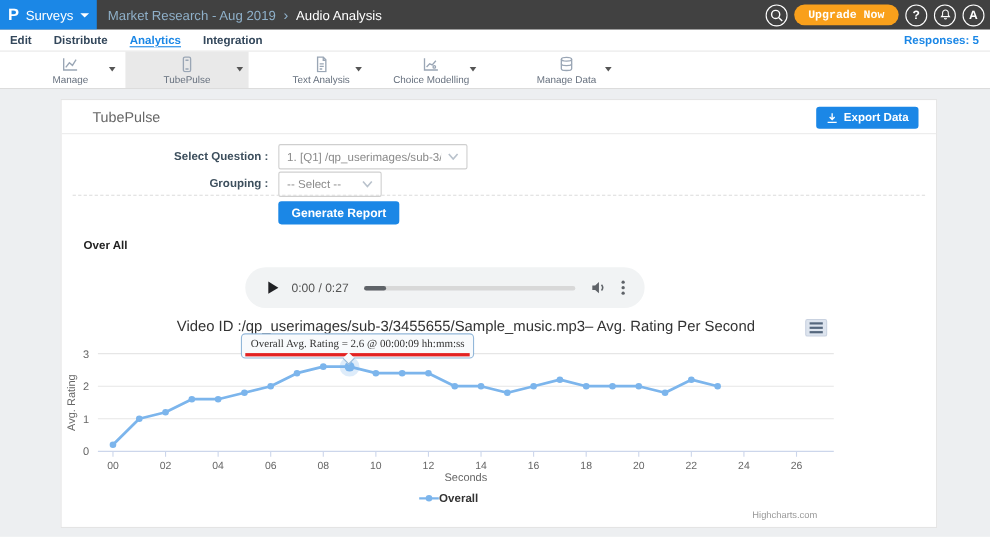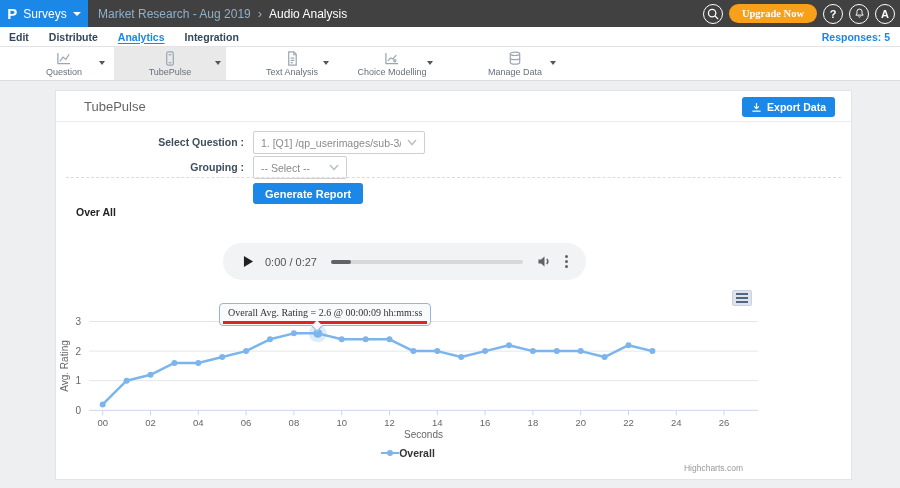--- a/index.html
+++ b/index.html
@@ -12,21 +12,21 @@
   .logo-block { width:88px; height:27px; background:#1B87E6; color:#fff; display:flex; align-items:center; justify-content:center; gap:6px; cursor:pointer; }
   .logo-glyph { font-weight:bold; font-size:15px; }
   .logo-product { font-size:12px; }
   .caret { width:0; height:0; border-left:4px solid transparent; border-right:4px solid transparent; border-top:4px solid #fff; }
   .breadcrumb { margin-left:10px; font-size:12px; display:flex; gap:7px; align-items:center; }
   .bc-parent { color:#8fb0c9; }
   .bc-sep { color:#8fb0c9; font-size:13px; }
   .bc-current { color:#ffffff; }
   .topbar-right { position:absolute; right:5px; top:0; height:27px; display:flex; align-items:center; gap:6px; }
   .circle-btn { width:20px; height:20px; border-radius:50%; border:1.5px solid #fff; background:transparent; color:#fff; display:flex; align-items:center; justify-content:center; font-size:11px; font-weight:bold; cursor:pointer; }
-  .upgrade-btn { height:19px; border:none; border-radius:10px; background:#F9A01B; color:#fff; font-size:10.5px; font-weight:bold; padding:0 13px; cursor:pointer; font-family:Liberation Serif, serif; }
+  .upgrade-btn { height:19px; border:none; border-radius:10px; background:#F9A01B; color:#fff; font-size:10.5px; font-weight:bold; padding:0 13px; cursor:pointer; font-family:Liberation Mono, monospace; }
 
   
   .navbar { position:absolute; left:0; top:27px; width:900px; height:20px; background:#fff; border-bottom:1px solid #e3e3e3; display:flex; align-items:center; }
   .nav-item { margin-left:20px; font-size:10.5px; font-weight:bold; color:#33475b; cursor:pointer; }
   .nav-item:first-child { margin-left:9px; }
   .nav-item.active { color:#1B87E6; text-decoration:underline; text-underline-offset:2px; }
   .responses { position:absolute; right:10px; font-size:10.5px; font-weight:bold; color:#1B87E6; }
 
   
   .toolbar { position:absolute; left:0; top:47px; width:900px; height:34px; background:#fff; border-bottom:1px solid #dcdcdc; }
@@ -45,21 +45,21 @@
   .card-header { position:absolute; left:0; top:0; width:100%; height:31px; border-bottom:1px solid #ececec; }
   .card-title { position:absolute; left:28px; top:8px; font-size:13px; color:#666; }
   .export-btn { position:absolute; right:16px; top:6px; height:20px; background:#1B87E6; border:none; border-radius:3px; color:#fff; font-size:10.5px; font-weight:bold; padding:0 9px; display:flex; align-items:center; gap:5px; cursor:pointer; font-family:"Liberation Sans",sans-serif; }
 
   .form-label { position:absolute; left:38px; width:150px; text-align:right; font-size:10.5px; font-weight:bold; color:#3d4f5d; }
   .select-box { position:absolute; left:197px; height:23px; border:1px solid #cfcfcf; border-radius:2px; background:#fff; display:flex; align-items:center; padding:0 7px; cursor:pointer; }
   .select-value { font-size:10.5px; color:#8a8a8a; white-space:nowrap; overflow:hidden; flex:1; }
   .select-box svg { stroke:#b9c2cc; fill:none; stroke-width:1.5; flex:none; margin-left:6px; }
   .dashed-sep { position:absolute; left:10px; right:10px; top:86px; border-top:1px dashed #dcdcdc; }
   .generate-btn { position:absolute; left:197px; top:92px; height:21px; background:#1B87E6; border:none; border-radius:3px; color:#fff; font-size:11px; font-weight:bold; padding:0 12px; cursor:pointer; font-family:"Liberation Sans",sans-serif; }
-  .overall-label { position:absolute; left:20px; top:115px; font-size:10.5px; font-weight:bold; color:#222; }
+  .overall-label { position:absolute; left:20px; top:126px; font-size:10.5px; font-weight:bold; color:#222; }
 
   
   .player { position:absolute; left:167px; top:136px; width:363px; height:37px; border-radius:18.5px; background:#f1f3f4; display:flex; align-items:center; padding:0 14px;margin-top:16px; }
   .play-btn { background:none; border:none; cursor:pointer; display:flex; padding:0; margin-left:6px; }
   .player-time { font-size:11px; color:#535353; margin-left:11px; white-space:nowrap; }
   .player-track { flex:1; height:4px; border-radius:2px; background:#d8d8d8; margin:0 14px; position:relative; cursor:pointer; }
   .player-played { position:absolute; left:0; top:0; height:4px; width:20px; border-radius:2px; background:#5f6368; }
   .vol-btn, .kebab-btn { background:none; border:none; cursor:pointer; display:flex; align-items:center; padding:0; }
   .kebab-btn { flex-direction:column; gap:2px; margin-left:13px; margin-right:4px; }
   .kebab-btn .dot { width:3px; height:3px; border-radius:50%; background:#5f6368; }
@@ -129,21 +129,21 @@
     <span class="nav-item">Integration</span>
     <span class="responses">Responses: 5</span>
   </div>
 
   <div class="toolbar">
     <div class="tb-item" id="tb-reports">
       <svg width="18" height="15" viewBox="0 0 18 16">
           <path d="M2.5 2v11.5h13"></path>
           <polyline points="4.5,11 8,6.5 11,9 14.5,3.5"></polyline>
         </svg>
-      <span class="tb-label">Question</span>
+      <span class="tb-label">Manage</span>
       <span class="caret tb-caret"></span>
     </div>
     <div class="tb-item" id="tb-tubepulse">
       <svg width="18" height="15" viewBox="0 0 18 16">
           <rect x="5.5" y="1" width="7" height="14" rx="1.5"></rect>
           <line x1="7.5" y1="12.5" x2="10.5" y2="12.5"></line>
           <line x1="7.5" y1="4" x2="10.5" y2="4"></line>
         </svg>
       <span class="tb-label">TubePulse</span>
       <span class="caret tb-caret"></span>
@@ -228,20 +228,21 @@
           </svg>
       </button>
       <button class="kebab-btn">
         <span class="dot"></span>
           <span class="dot"></span>
           <span class="dot"></span>
       </button>
     </div>
 
     <div class="chart-wrap">
+      <div class="hc-title">Video ID :/qp_userimages/sub-3/3455655/Sample_music.mp3– Avg. Rating Per Second</div>
       <svg id="chart-svg" width="797" height="200">
           <text x="25" y="132.8" text-anchor="end" font-size="10" fill="#666">0</text>
           <line x1="33" x2="702" y1="99.70000000000002" y2="99.70000000000002" stroke="#e6e6e6" stroke-width="1"></line>
           <text x="25" y="103.20000000000002" text-anchor="end" font-size="10" fill="#666">1</text>
           <line x1="33" x2="702" y1="70.10000000000001" y2="70.10000000000001" stroke="#e6e6e6" stroke-width="1"></line>
           <text x="25" y="73.60000000000001" text-anchor="end" font-size="10" fill="#666">2</text>
           <line x1="33" x2="702" y1="40.5" y2="40.5" stroke="#e6e6e6" stroke-width="1"></line>
           <text x="25" y="44" text-anchor="end" font-size="10" fill="#666">3</text>
           <line x1="33" x2="702" y1="129.3" y2="129.3" stroke="#ccd6eb" stroke-width="1"></line>
           <line x1="46.7" x2="46.7" y1="129.3" y2="134.3" stroke="#ccd6eb" stroke-width="1"></line>

